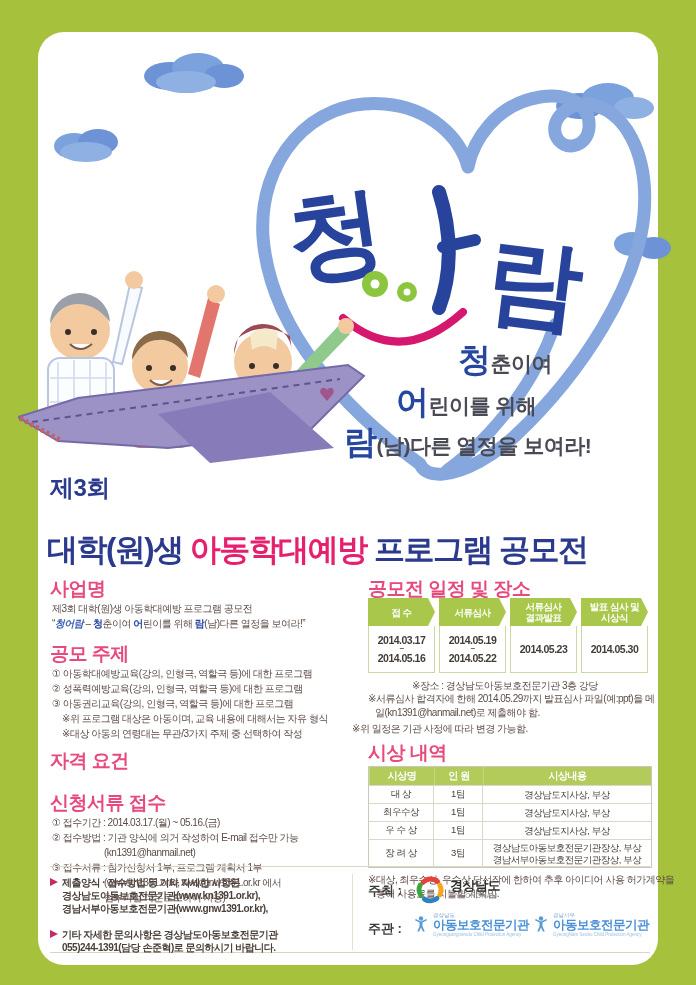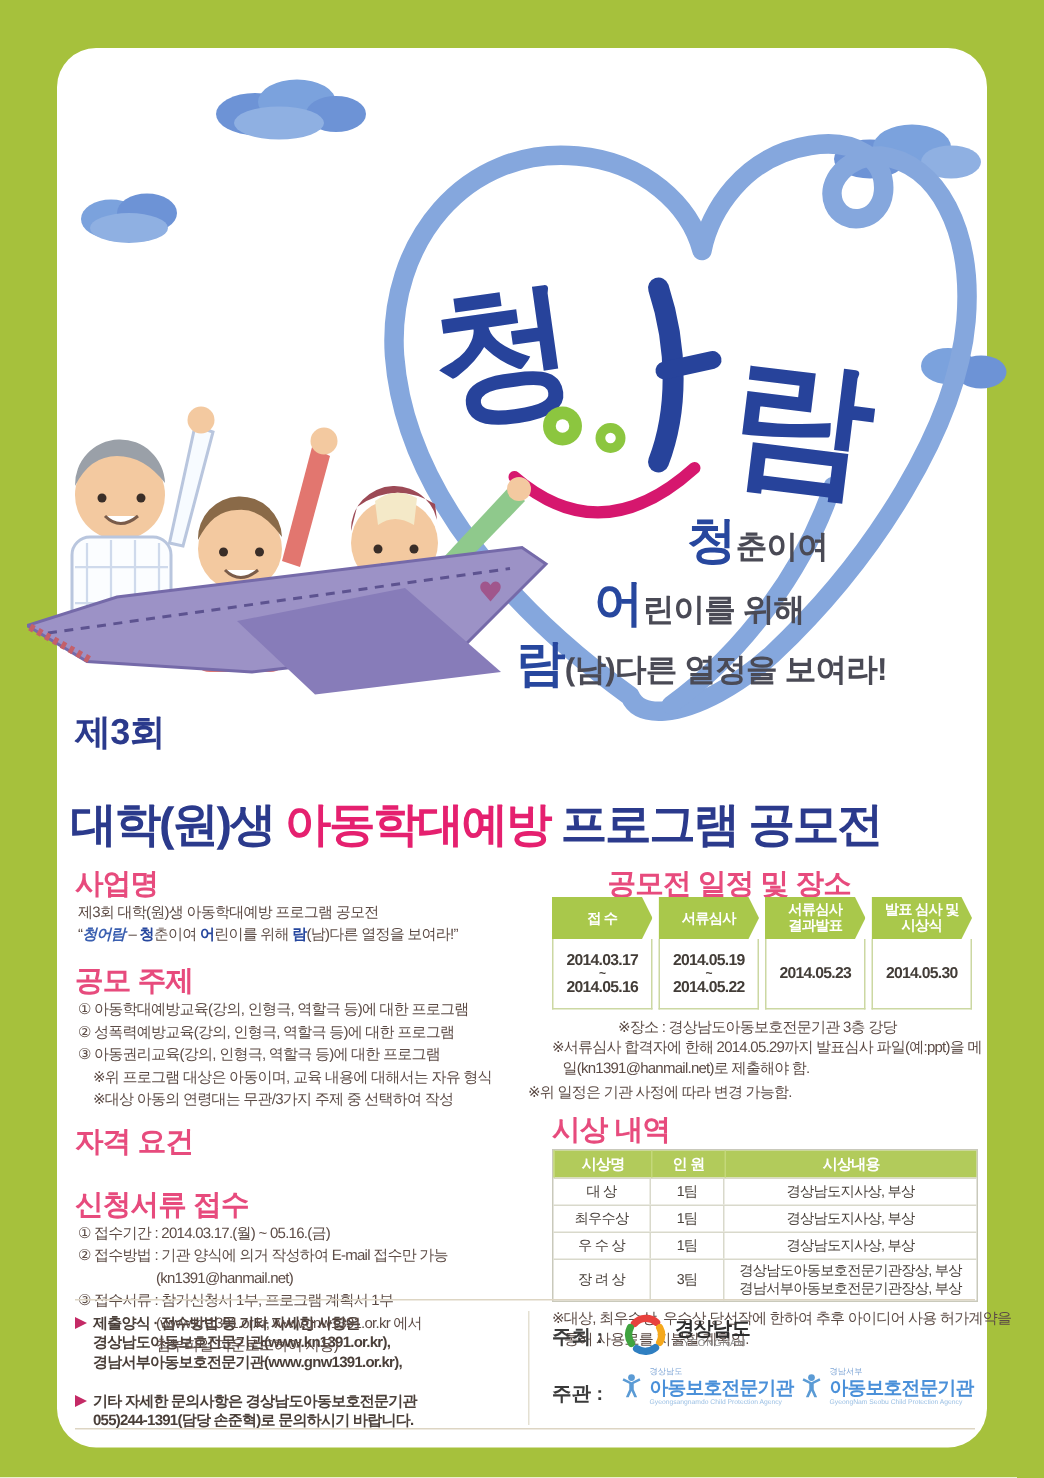--- a/index.html
+++ b/index.html
@@ -172,21 +172,21 @@
   <div class="btxt" style="left:62px;top:726px;">※대상 아동의 연령대는 무관/3가지 주제 중 선택하여 작성</div>
 
   <div class="sec-h" style="left:50px;top:748px;">자격 요건</div>
 
   <div class="sec-h" style="left:50px;top:790px;">신청서류 접수</div>
   <div class="btxt" style="left:52px;top:815px;">① 접수기간 : 2014.03.17.(월) ~ 05.16.(금)</div>
   <div class="btxt" style="left:52px;top:830px;">② 접수방법 : 기관 양식에 의거 작성하여 E-mail 접수만 가능</div>
   <div class="btxt" style="left:104px;top:845px;">(kn1391@hanmail.net)</div>
   <div class="btxt" style="left:52px;top:860px;">③ 접수서류 : 참가신청서 1부, 프로그램 계획서 1부</div>
 
-  <div class="sec-h" style="left:368px;top:576px;margin-left:37px;">공모전 일정 및 장소</div>
+  <div class="sec-h" style="left:368px;top:576px;">공모전 일정 및 장소</div>
   <div class="steps">
     <div class="step">
       <div class="step-head">
           <span>접 수</span>
           <span></span>
         </div>
       <div class="step-body">
           <span>2014.03.17</span>
           <span class="tld">~</span>
           <span>2014.05.16</span>

